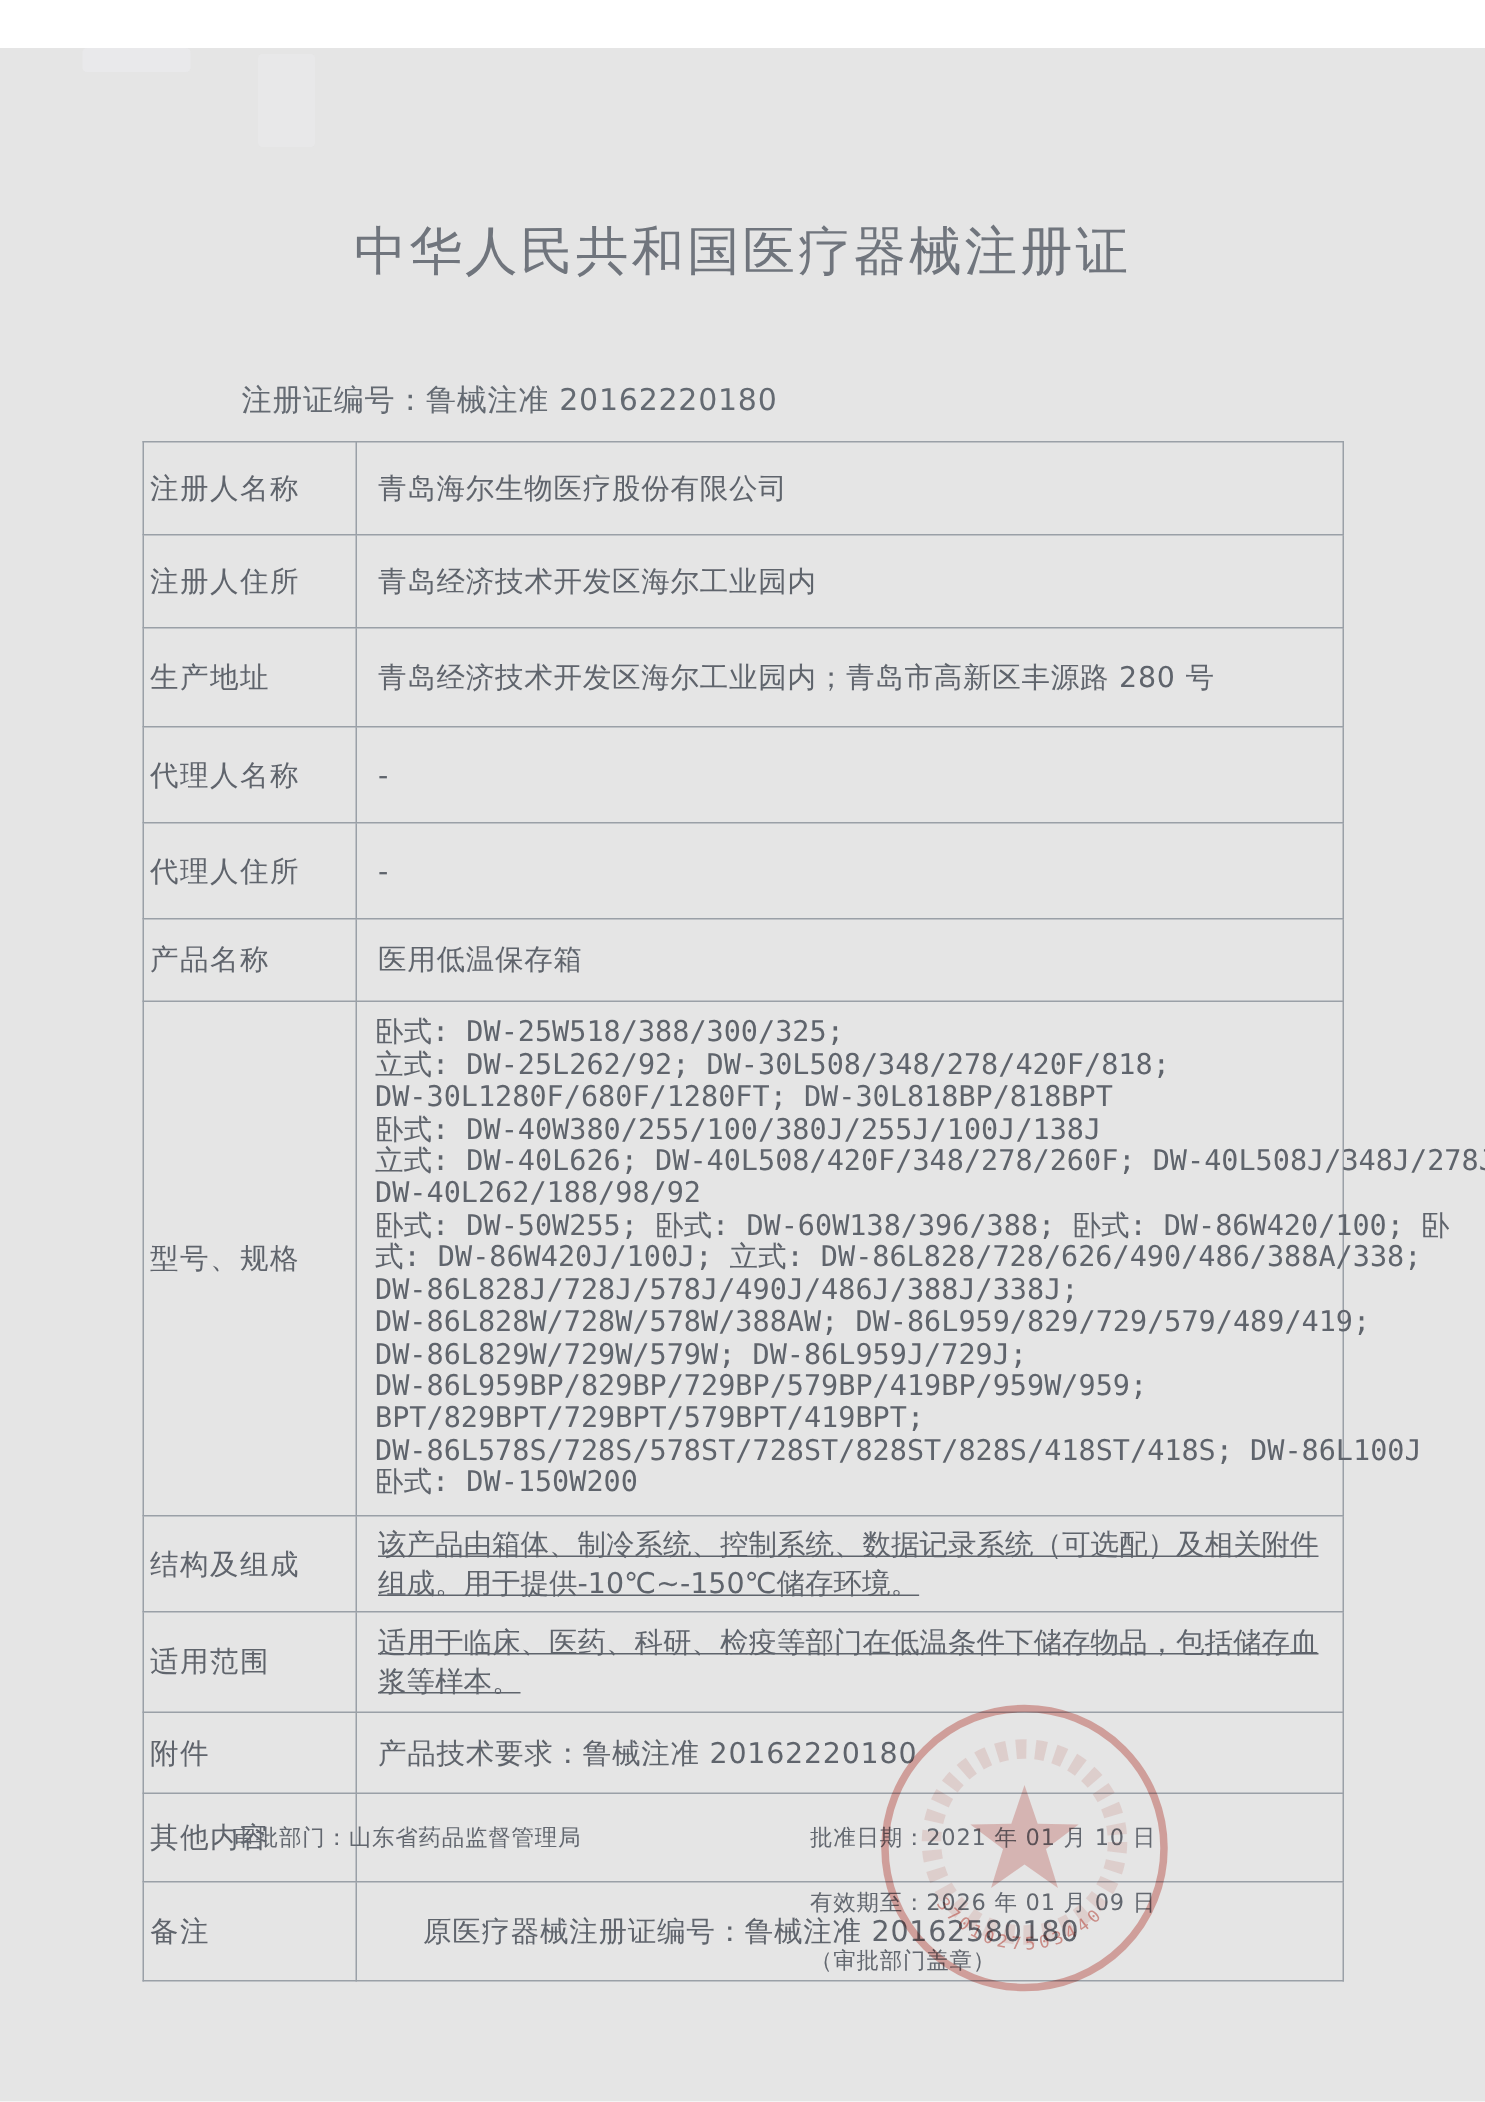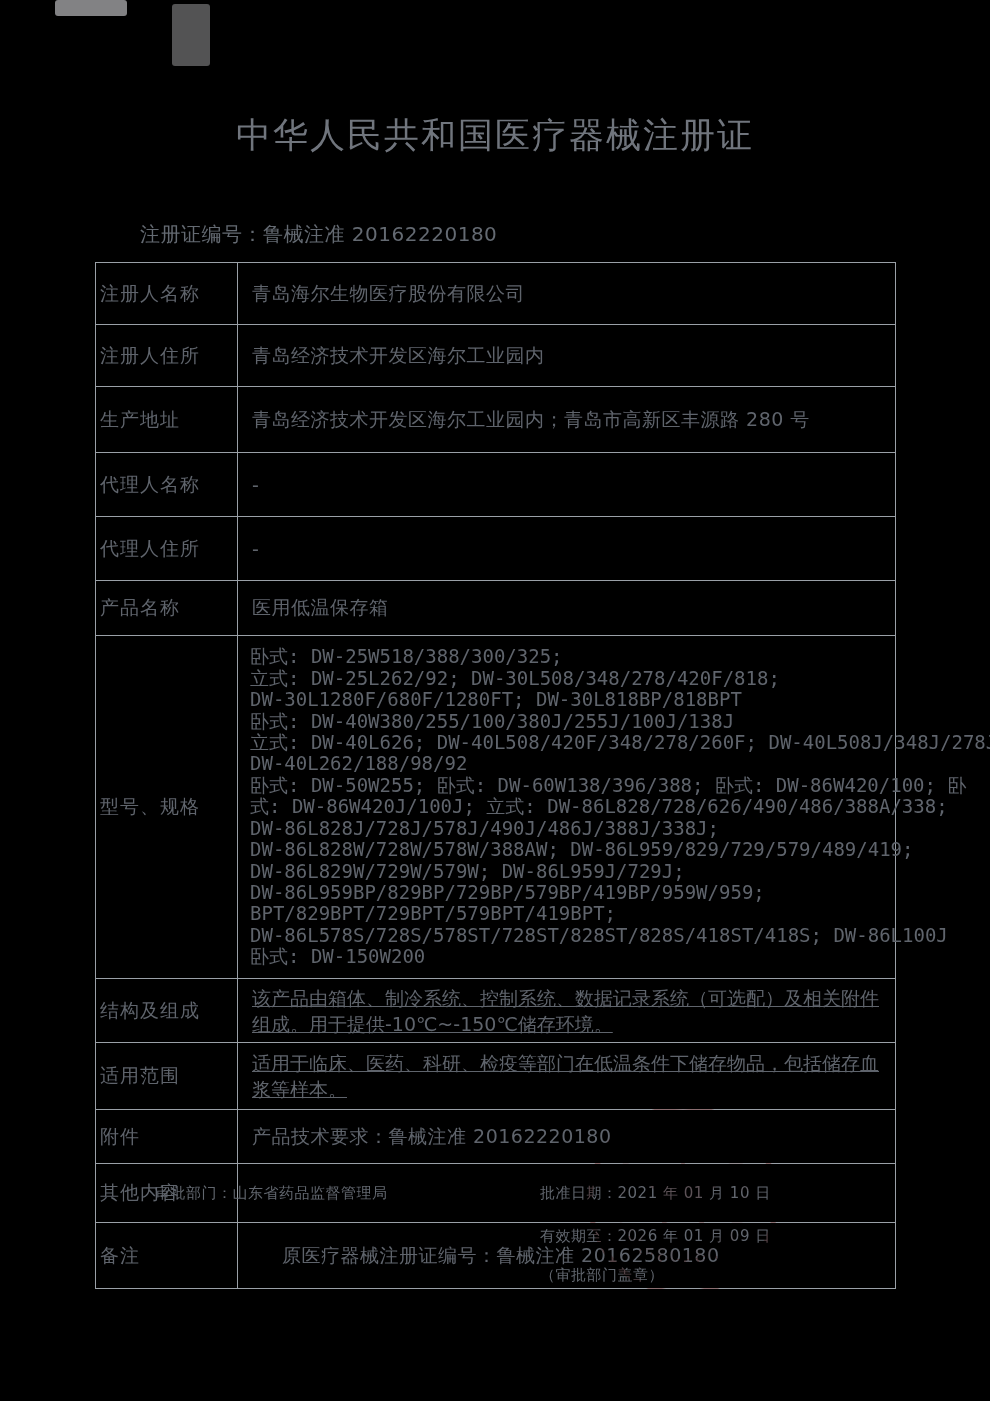--- a/index.html
+++ b/index.html
@@ -4,34 +4,34 @@
 <style>
   html,body{margin:0;padding:0;}
   body{
     width:990px;height:1401px;
     background:#ffffff;
     font-family:"DejaVu Sans",sans-serif;
     color:#60656d;
     position:relative;
     overflow:hidden;
   }
-  .page{position:absolute;inset:0;background:#000000;}
+  .page{position:absolute;inset:0;background:#e5e5e5;margin-top:32px;}
   .artifact{position:absolute;background:#ededf0;opacity:.55;border-radius:3px;}
   .a1{left:55px;top:0;width:72px;height:16px;}
   .a2{left:172px;top:4px;width:38px;height:62px;opacity:.35;}
 
   .title{
     position:absolute;left:0;top:112px;width:100%;
     text-align:center;margin:0;
     font-family:"DejaVu Serif","DejaVu Sans",serif;
     font-size:35px;font-weight:400;
     letter-spacing:2px;color:#70757d;
   }
   .regline{
-    position:absolute;left:140px;top:221px;
+    position:absolute;left:161px;top:221px;
     font-size:20px;color:#646a72;letter-spacing:.5px;
   }
 
   table.cert{
     position:absolute;left:95px;top:262px;width:801px;
     border-collapse:collapse;table-layout:fixed;
     background:transparent;
   }
   table.cert td{
     border:1.4px solid #9aa0a7;

